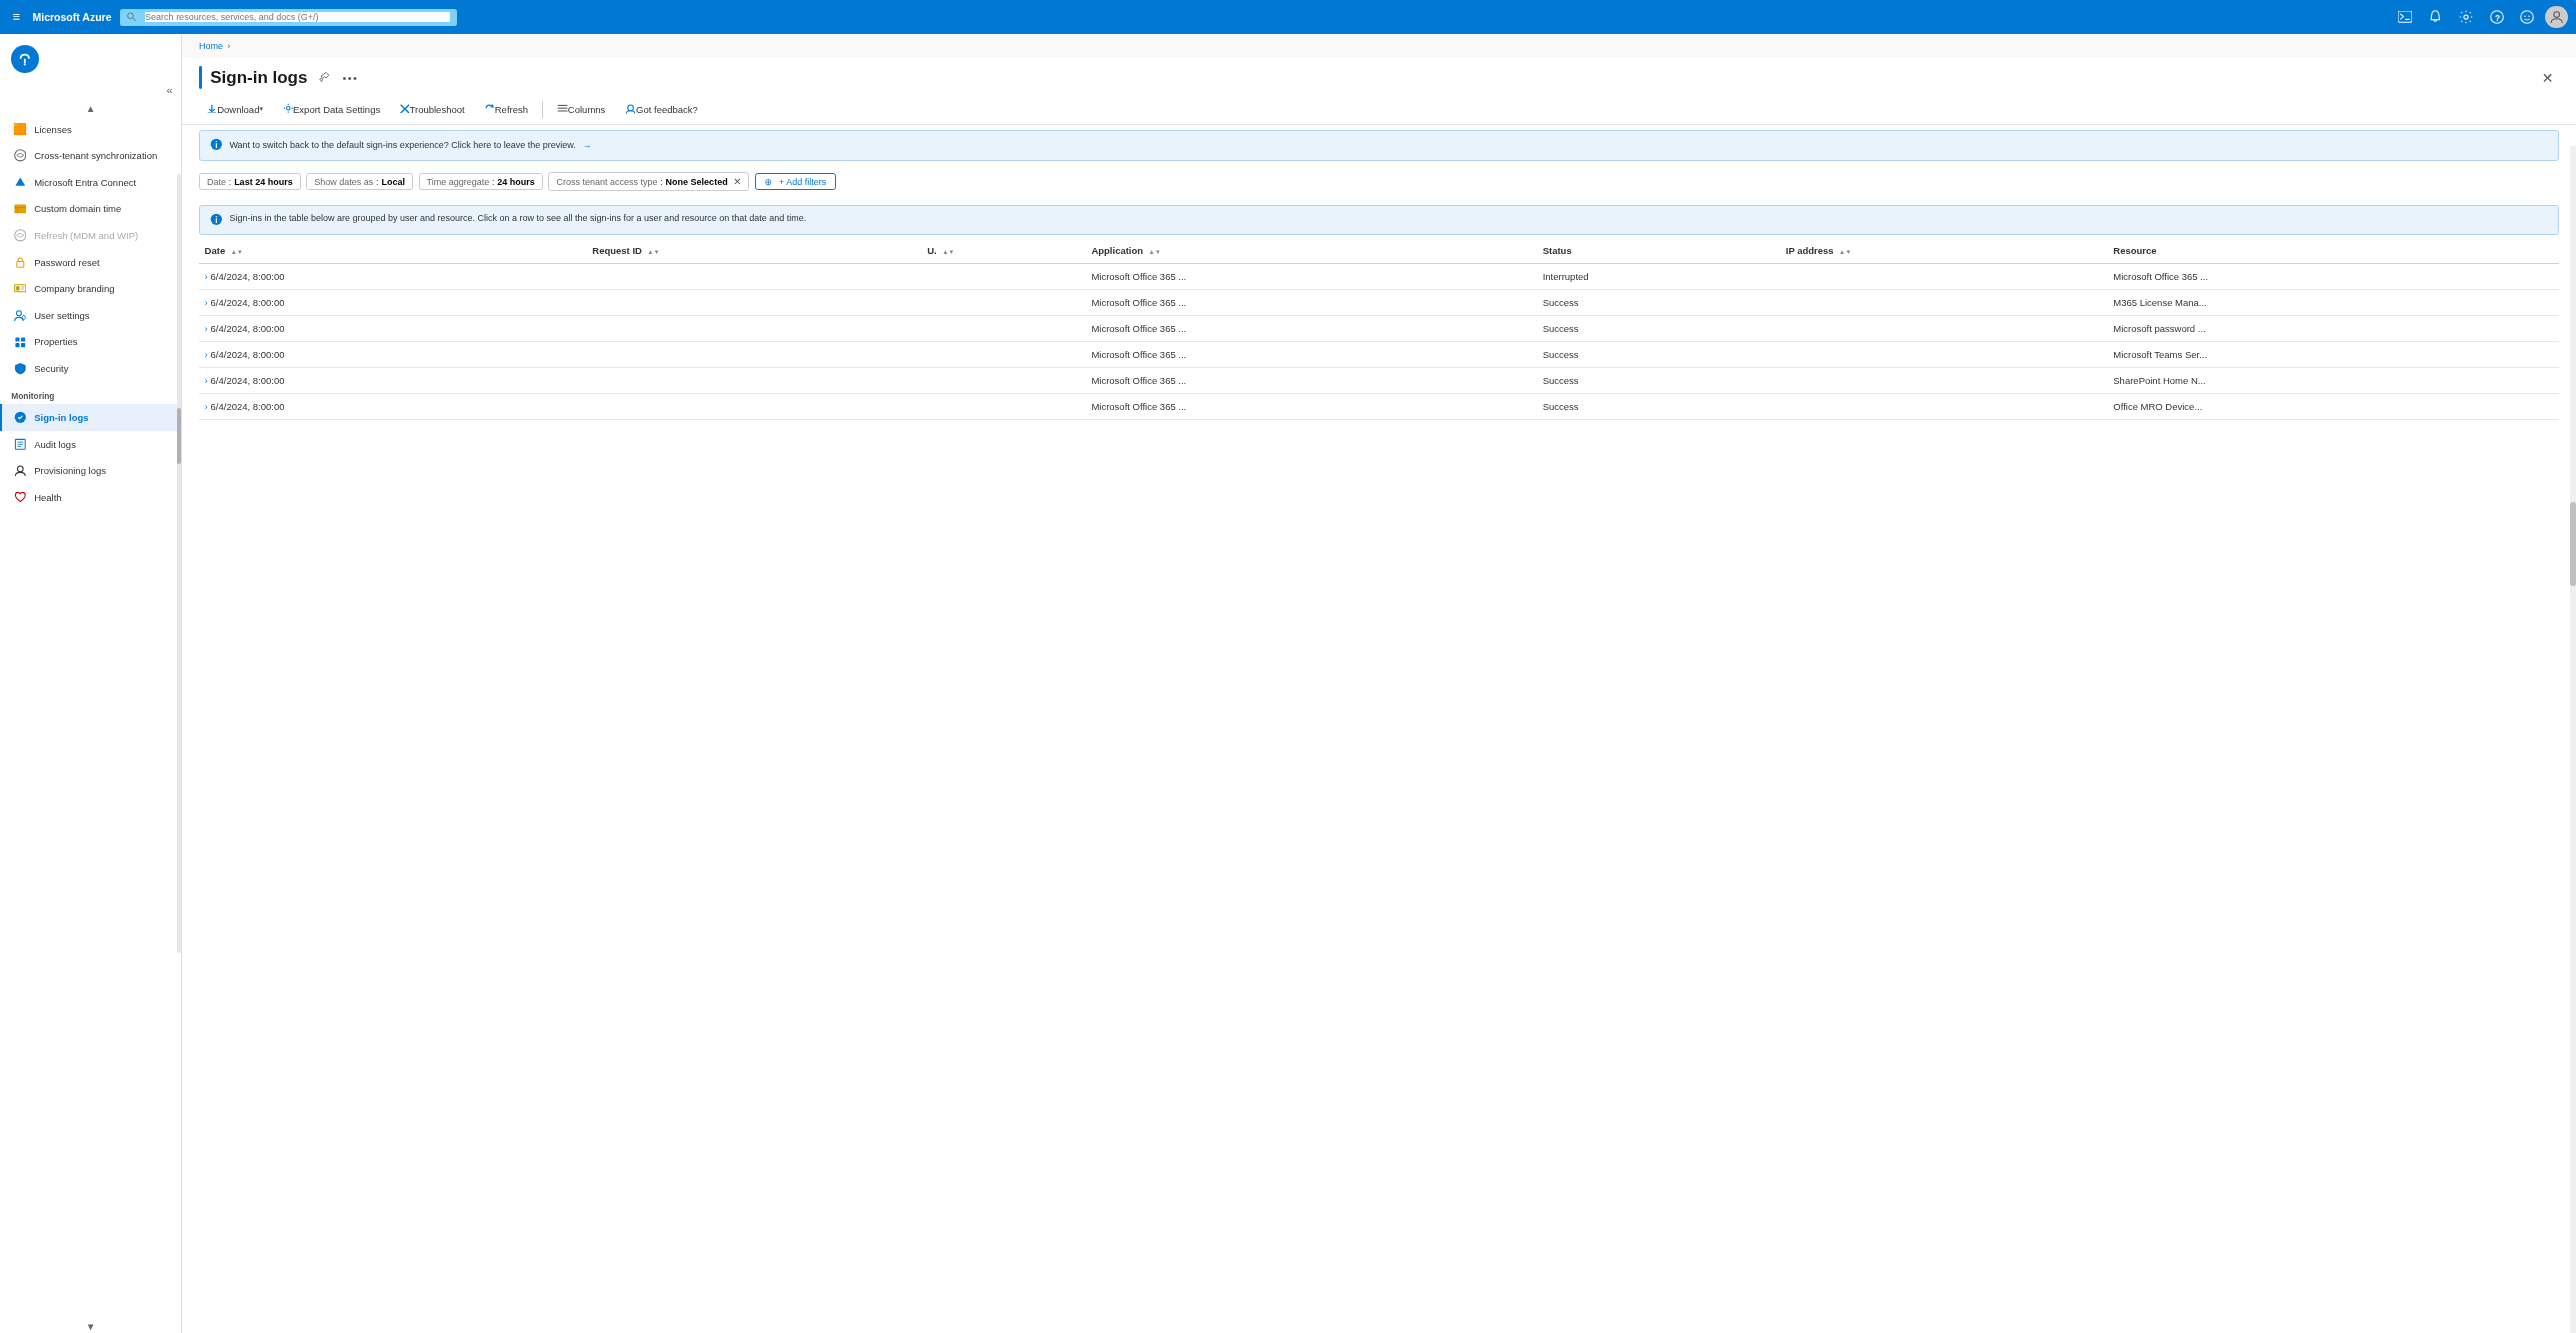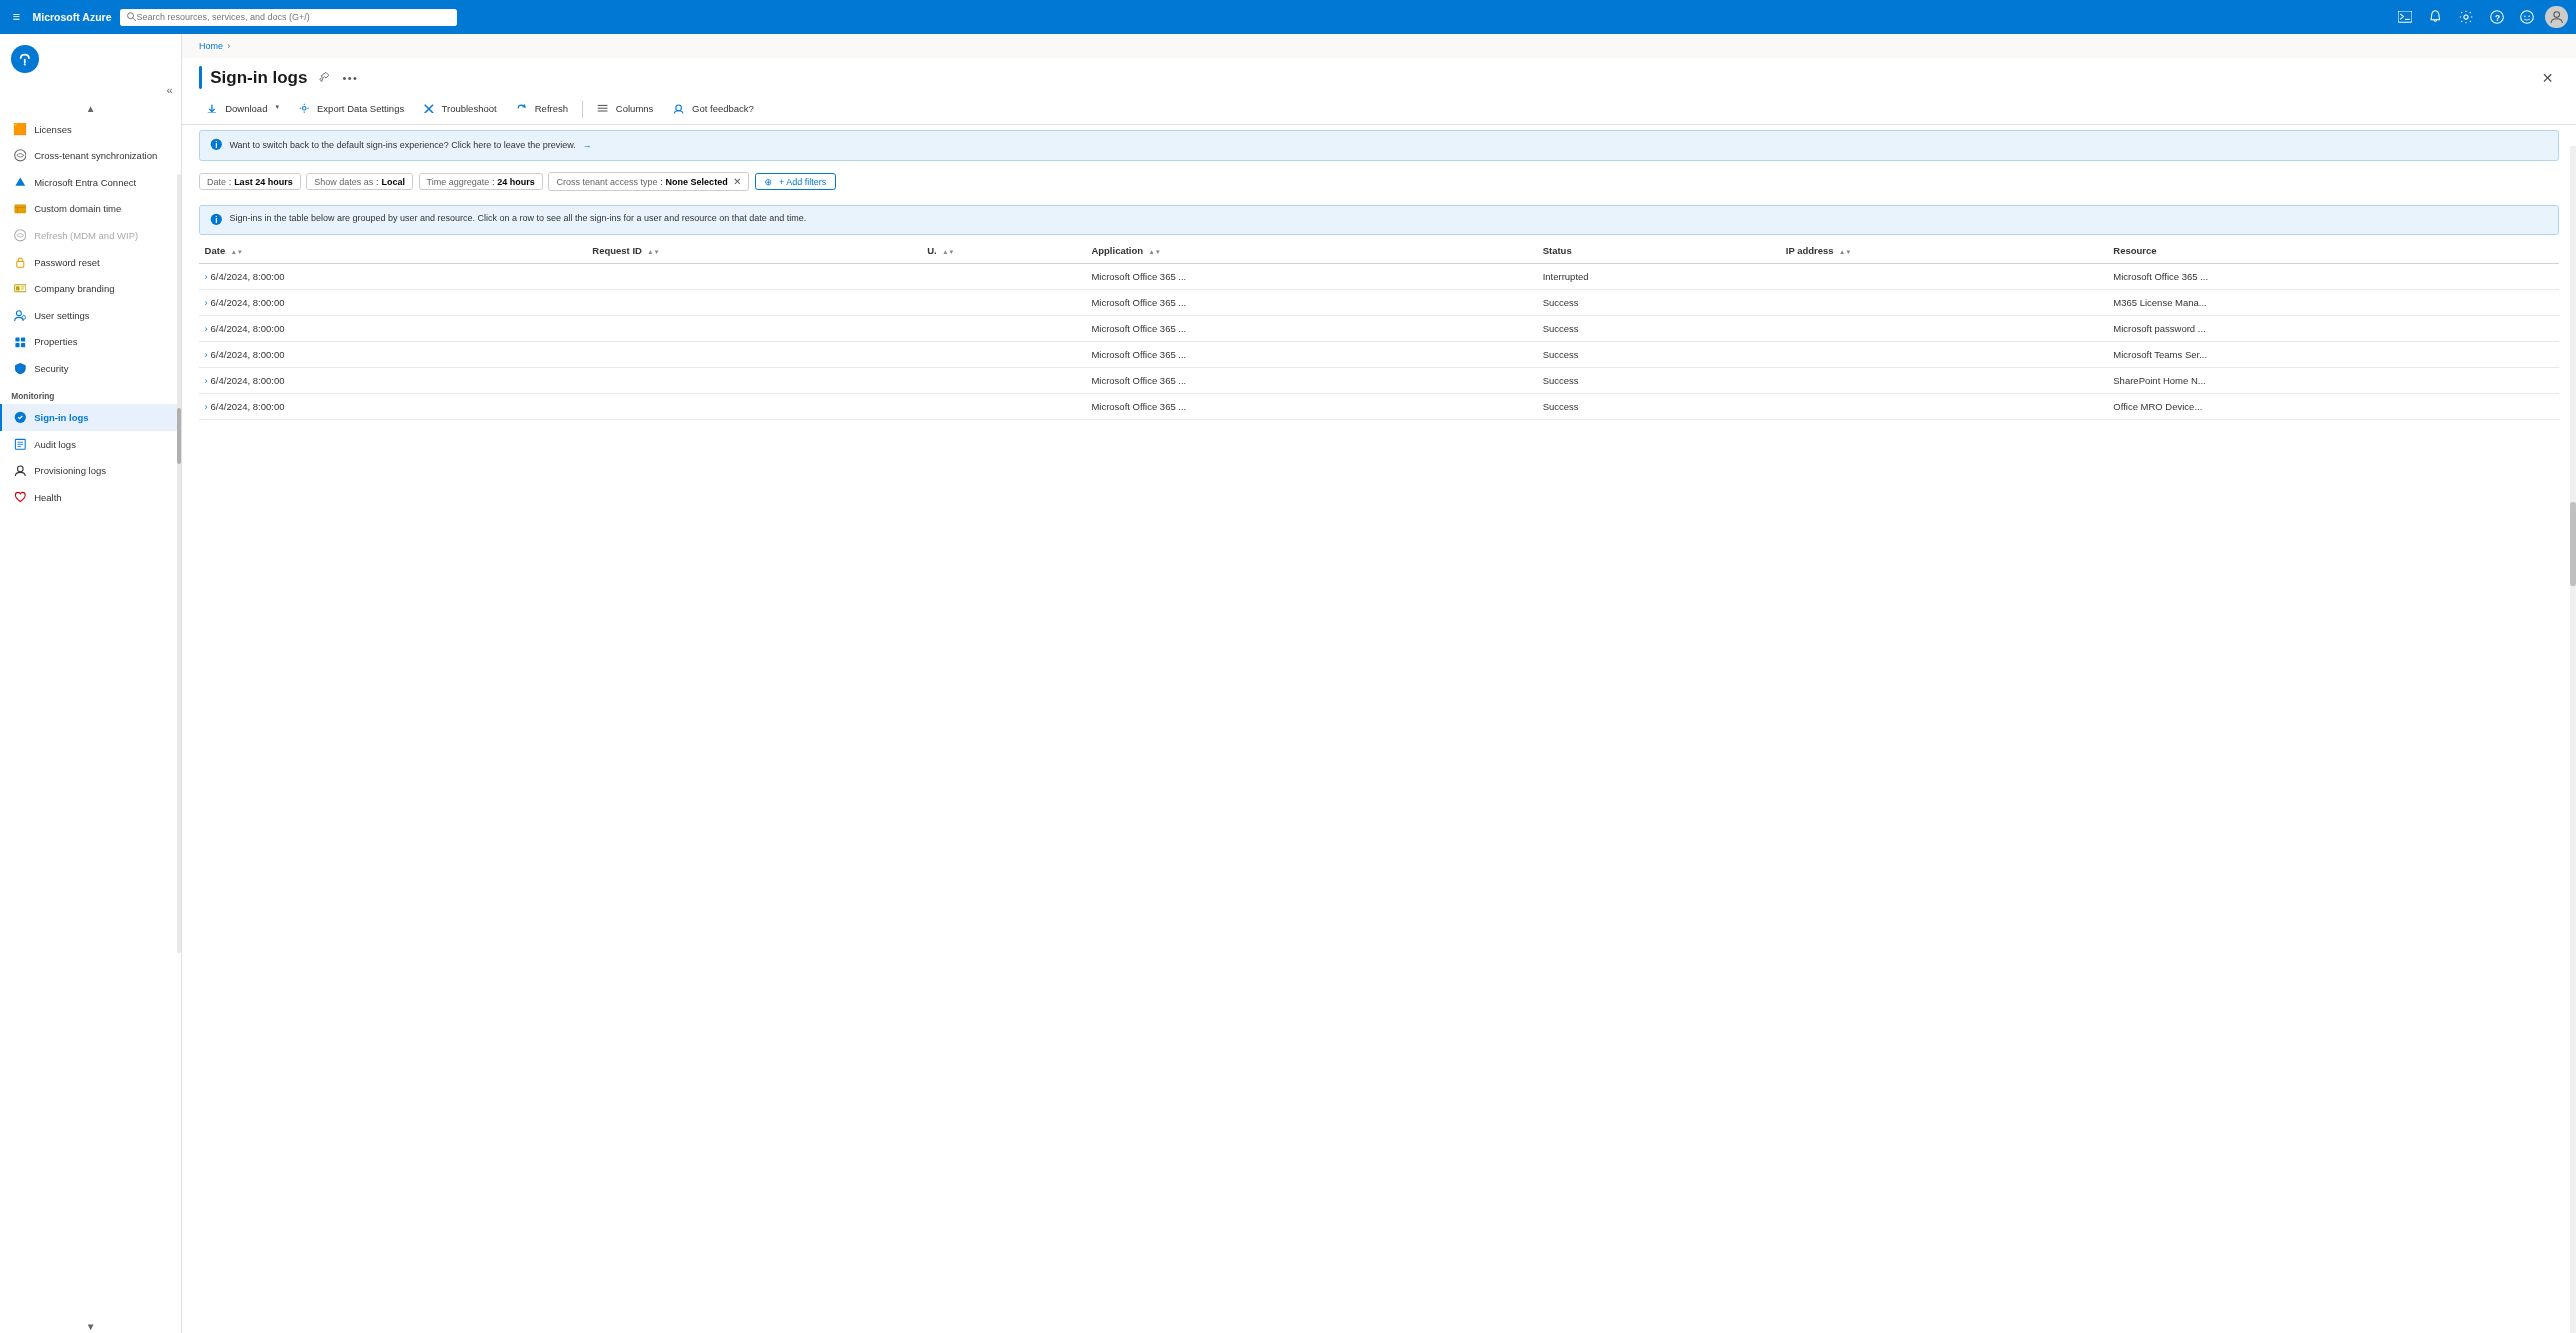--- a/index.html
+++ b/index.html
@@ -14,26 +14,26 @@
       height: 34px;
       padding: 0 8.4px;
       gap: 8.4px;
       flex-shrink: 0;
     }
     .topbar-menu-icon { font-size: 12.6px; cursor: pointer; padding: 4.2px; }
     .topbar-title { font-size: 10.5px; font-weight: 600; white-space: nowrap; }
     .topbar-search {
       flex: 1;
       max-width: 337px;
-      background: #ffffff;
+      background: #7dd3fc;
       border-radius: 2.8px;
       display: flex;
       align-items: center;
       padding: 0 7px;
-      gap: 0;
+      gap: 9px;
       height: 17px;
     }
     .topbar-search input {
       border: none;
       outline: none;
       font-size: 9px;
       color: #333;
       width: 100%;
     }
     .topbar-icons {
@@ -201,21 +201,22 @@
     .toolbar {
       display: flex;
       align-items: center;
       padding: 4.2px 17px;
       gap: 2.8px;
       border-bottom: 0.7px solid #e0e0e0;
       background: #fff;
     }
     .toolbar-btn {
       display: flex;
-      gap: 8px;
+      align-items: center;
+      gap: 0;
       padding: 4.2px 8.4px;
       border: none;
       background: none;
       cursor: pointer;
       font-size: 9.5px;
       color: #333;
       border-radius: 2.8px;
     }
     .toolbar-btn .btn-icon { font-size: 10.5px; color: #0078d4; }
     .toolbar-sep {

